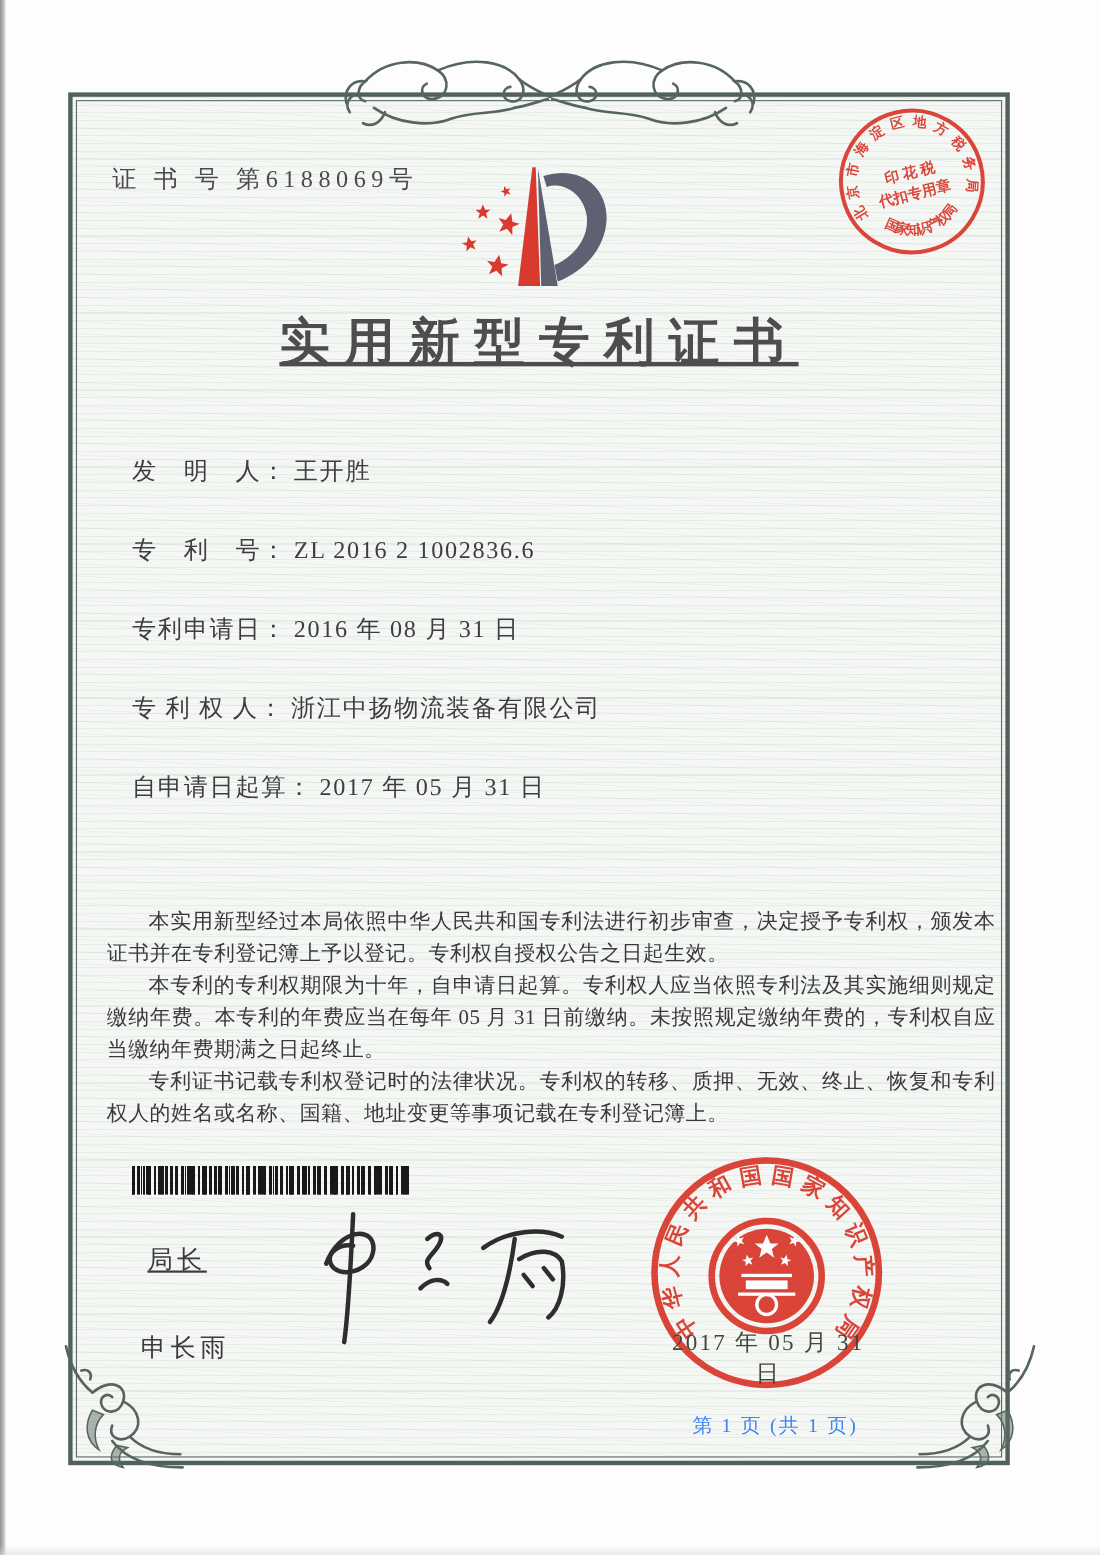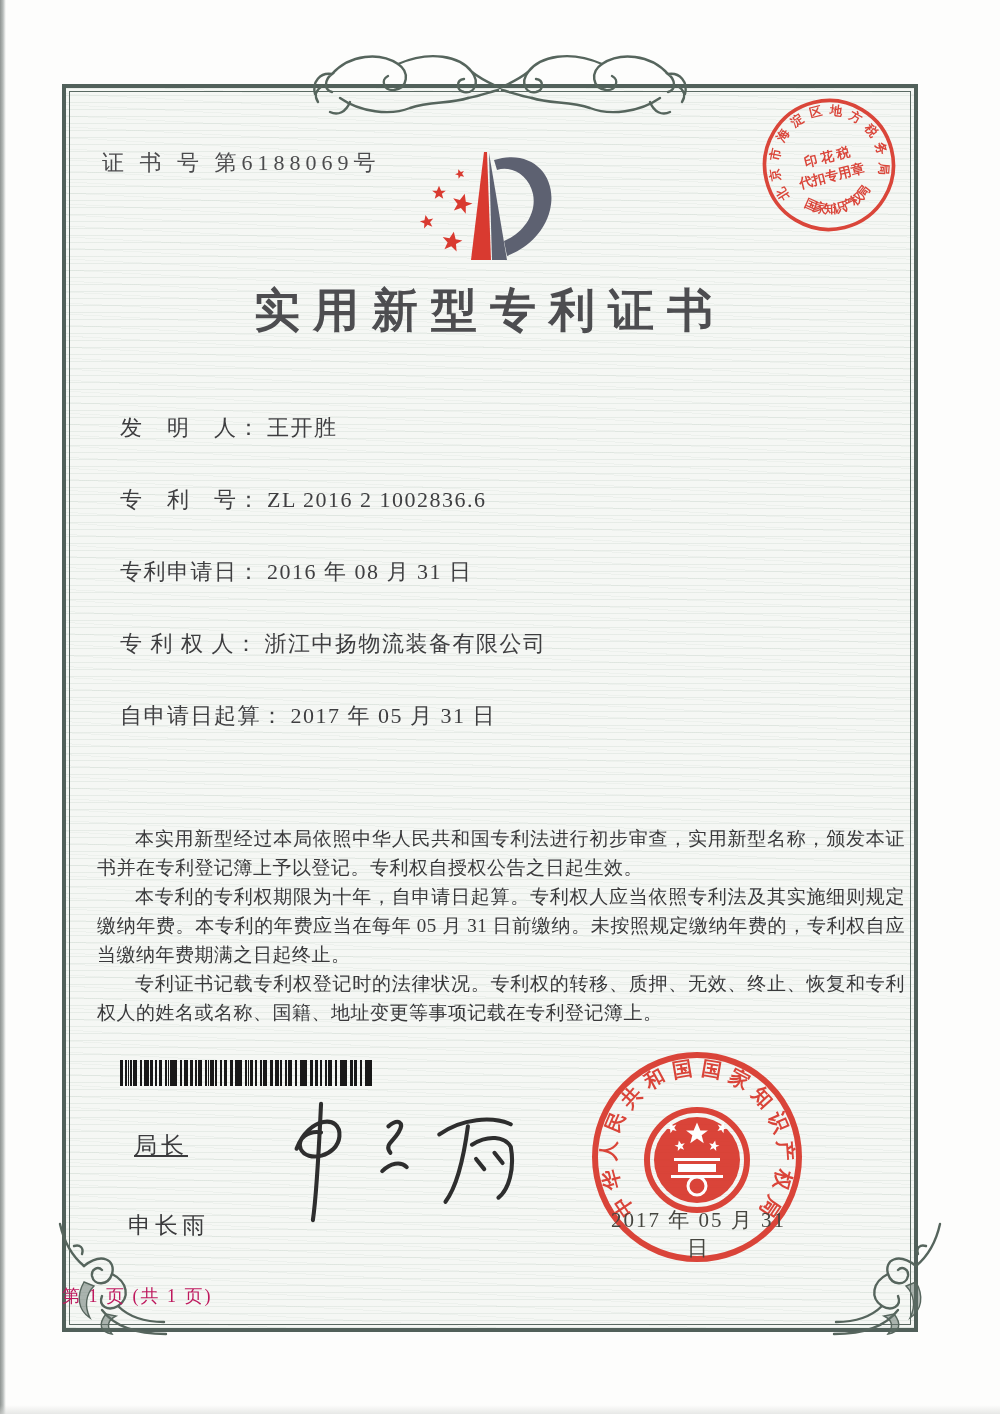--- a/index.html
+++ b/index.html
@@ -42,21 +42,21 @@
   }
   .logo{ position:absolute; left:410px; top:148px; width:152px; height:118px; }
   .stamp{
     position:absolute; left:760px; top:96px; width:138px; height:138px;
     transform:rotate(-14deg); opacity:.92;
   }
   .stamp text{ fill:#d8372b; font-weight:bold; font-family:"Liberation Serif",serif; }
   .title{
     position:absolute; left:62px; top:280px; width:856px;
     text-align:center; font-size:46px; font-weight:600;
-    letter-spacing:13px; color:#4d4d50;
+    letter-spacing:13px; color:#4d4d50;text-decoration:underline;
   }
   .fields{ position:absolute; left:120px; top:416px; width:720px; }
   .field{ margin-bottom:49px; font-size:22px; line-height:23px; color:#3e3e40; letter-spacing:1.5px; }
   .field .val{ margin-left:6px; }
   .body-text{
     position:absolute; left:97px; top:824px; width:808px;
     font-size:19px; line-height:29px; color:#39393b;
     text-align:justify; letter-spacing:.5px;
   }
   .body-text p{ text-indent:2em; }
@@ -72,21 +72,21 @@
   .signature{ position:absolute; left:268px; top:1092px; width:255px; height:140px; }
   .signature path{ stroke:#2e2e2e; stroke-width:4; fill:none; stroke-linecap:round; stroke-linejoin:round; }
   .seal{ position:absolute; left:588px; top:1048px; width:218px; height:218px; opacity:.93; }
   .seal text{ fill:#d8372b; font-weight:bold; font-family:"Liberation Serif",serif; }
   .seal-date{
     position:absolute; left:596px; top:1206px; width:205px;
     text-align:center; font-size:21px; letter-spacing:2px; color:#45453f; z-index:5;
   }
   .footer{
     position:absolute; left:62px; top:1284px; width:718px;
-    text-align:left; font-size:18px; letter-spacing:2px; color:#be185d;
+    text-align:right; font-size:18px; letter-spacing:2px; color:#3b82f6;
   }
 </style>
 </head>
 <body>
 
 <div class="scan-edge-left"></div>
 <div class="scan-edge-bottom"></div>
 
 <div class="frame"></div>
 
@@ -190,21 +190,21 @@
   </div>
   <div class="field">
     <span>专 利 权 人：</span><span class="val">浙江中扬物流装备有限公司</span>
   </div>
   <div class="field">
     <span>自申请日起算：</span><span class="val">2017 年 05 月 31 日</span>
   </div>
 </div>
 
 <div class="body-text">
-  <p>本实用新型经过本局依照中华人民共和国专利法进行初步审查，实用新型名称，颁发本证书并在专利登记簿上予以登记。专利权自授权公告之日起生效。</p>
+  <p>本实用新型经过本局依照中华人民共和国专利法进行初步审查，决定授予专利权，颁发本证书并在专利登记簿上予以登记。专利权自授权公告之日起生效。</p>
   <p>本专利的专利权期限为十年，自申请日起算。专利权人应当依照专利法及其实施细则规定缴纳年费。本专利的年费应当在每年 05 月 31 日前缴纳。未按照规定缴纳年费的，专利权自应当缴纳年费期满之日起终止。</p>
   <p>专利证书记载专利权登记时的法律状况。专利权的转移、质押、无效、终止、恢复和专利权人的姓名或名称、国籍、地址变更等事项记载在专利登记簿上。</p>
 </div>
 
 <div class="barcode"></div>
 
 <div class="signer-title">局长</div>
 <div class="signer-name">申长雨</div>
 
 <svg class="signature" viewBox="0 0 250 130">

